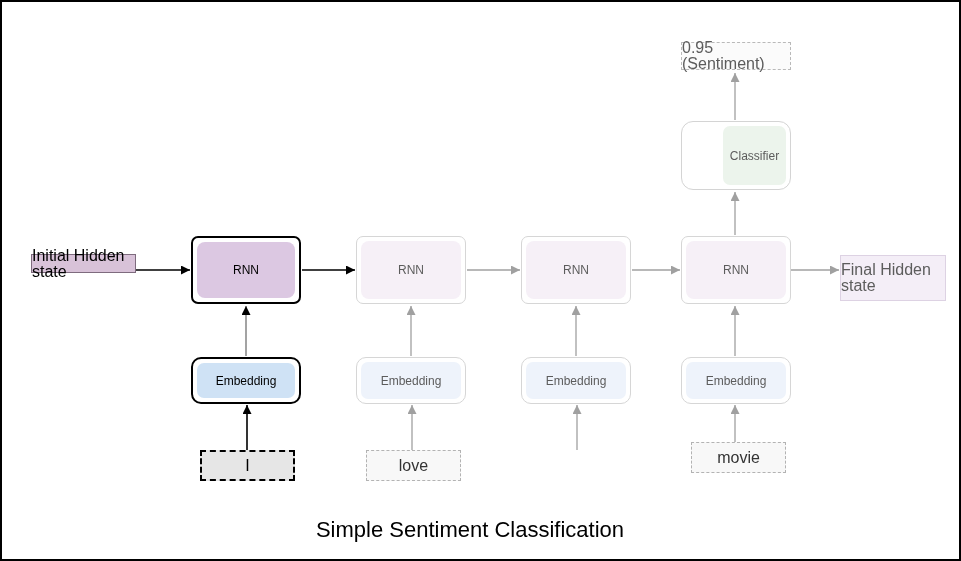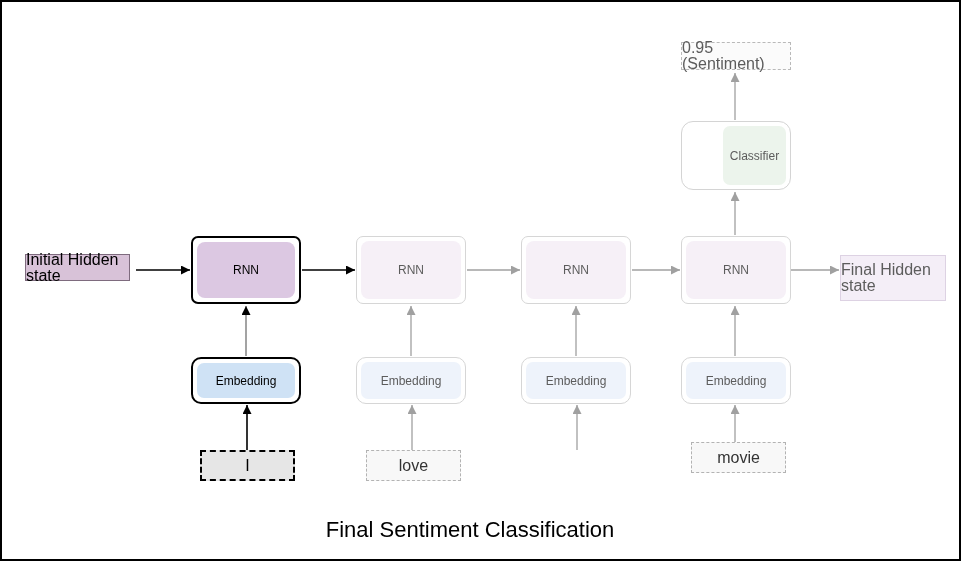--- a/index.html
+++ b/index.html
@@ -78,21 +78,21 @@
     <line x1="733" y1="233" x2="733" y2="190" stroke="#a0a0a0" stroke-width="1.3" marker-end="url(#mGray)"></line>
     <line x1="733" y1="118" x2="733" y2="71" stroke="#a0a0a0" stroke-width="1.3" marker-end="url(#mGray)"></line>
   </svg>
 
   <div class="node rect output-box" style="left:679px;top:40px;width:110px;height:28px;">0.95 (Sentiment)</div>
 
   <div class="node framed classifier" style="left:679px;top:119px;width:110px;height:69px;">
     <div class="inner">Classifier</div>
   </div>
 
-  <div class="node rect state-initial" style="left:23px;top:252px;width:105px;height:27px;">Initial Hidden state</div>
+  <div class="node rect state-initial" style="left:29px;top:252px;width:105px;height:19px;">Initial Hidden state</div>
 
   <div class="node rect state-final" style="left:838px;top:253px;width:106px;height:46px;">Final Hidden state</div>
 
   <div class="node framed rnn active-frame rnn-active" style="left:189px;top:234px;width:110px;height:68px;">
     <div class="inner">RNN</div>
   </div>
   <div class="node framed rnn plain-frame rnn-plain" style="left:354px;top:234px;width:110px;height:68px;">
     <div class="inner">RNN</div>
   </div>
   <div class="node framed rnn plain-frame rnn-plain" style="left:519px;top:234px;width:110px;height:68px;">
@@ -112,15 +112,15 @@
     <div class="inner">Embedding</div>
   </div>
   <div class="node framed emb plain-frame emb-plain" style="left:679px;top:355px;width:110px;height:47px;">
     <div class="inner">Embedding</div>
   </div>
 
   <div class="node rect token-active" style="left:198px;top:448px;width:95px;height:31px;">I</div>
   <div class="node rect token-plain" style="left:364px;top:448px;width:95px;height:31px;">love</div>
   <div class="node rect token-plain" style="left:689px;top:440px;width:95px;height:31px;">movie</div>
 
-  <div id="title">Final Sentiment Classification</div>
+  <div id="title">Simple Sentiment Classification</div>
 
 </div>
 
 </body></html>

